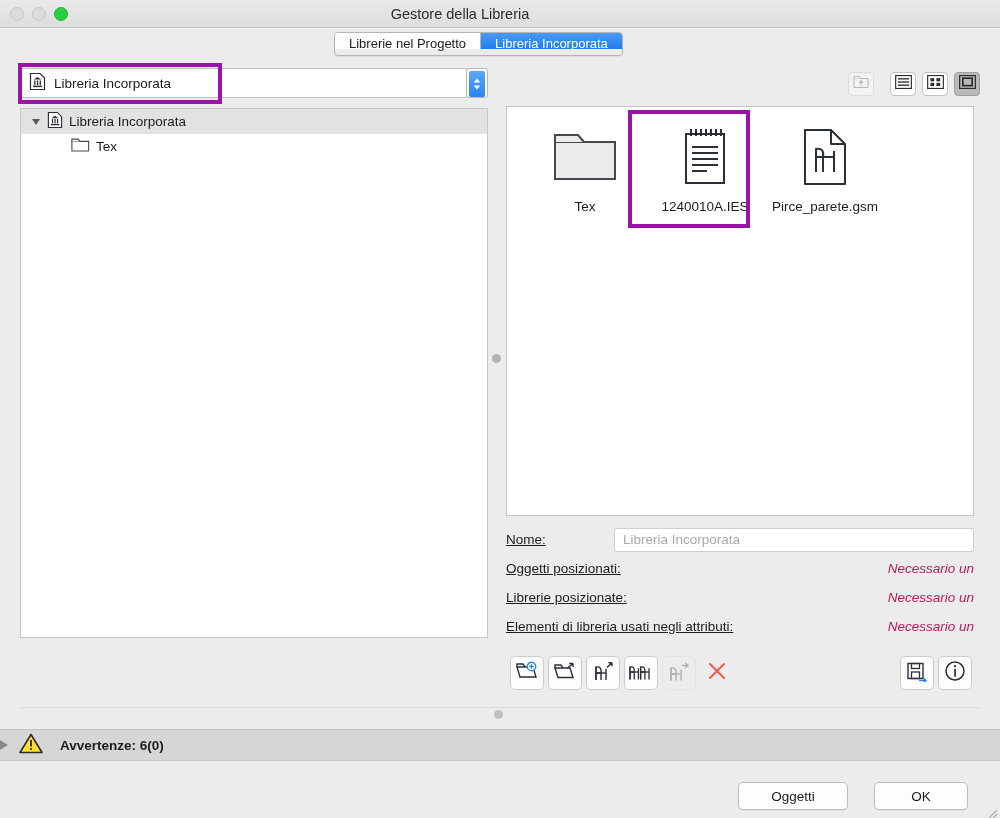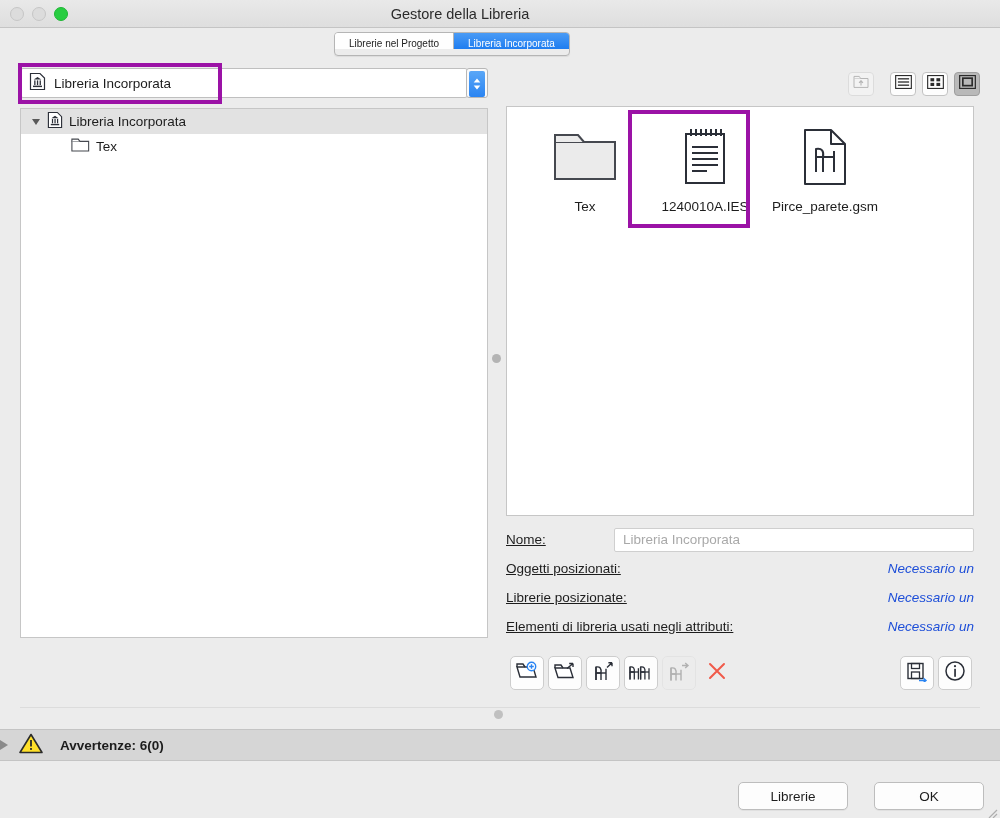--- a/index.html
+++ b/index.html
@@ -39,21 +39,21 @@
     position: absolute; left: 0; top: 29px; width: 1000px; height: 32px;
   }
   .segmented {
     position: absolute; left: 334px; top: 3px;
     display: flex; height: 24px;
     border: 1px solid #b5b5b5; border-radius: 4px; overflow: hidden;
     box-shadow: 0 1px 1px rgba(0,0,0,0.07);
   }
   .seg-tab {
     padding: 0 14px; height: 16px; line-height: 22px;
-    font-size: 10px; color: #1d1d1d; background: #fefefe;
+    font-size: 13px; color: #1d1d1d; background: #fefefe;
     border-right: 1px solid #b5b5b5; cursor: default; white-space: nowrap;
   }
   .seg-tab:last-child { border-right: none; }
   .seg-tab.active {
     background: linear-gradient(#4a9bf5, #1f7df0);
     color: #fff;
   }
 
   
   .combo-wrap {
@@ -151,21 +151,21 @@
     display: flex; align-items: center; height: 29px; font-size: 13.5px; color: #1d1d1d;
   }
   .detail-label { width: 108px; flex: none; text-decoration: underline; }
   .detail-label.wide { width: 320px; }
   .name-input {
     flex: 1; height: 24px; background: #fff; border: 1px solid #cfcfcf;
     border-radius: 2px; display: flex; align-items: center; padding-left: 8px;
     font-size: 13.5px; color: #a9a9a9;
   }
   .detail-value {
-    margin-left: auto; font-style: italic; font-size: 13.5px; color: #1d4ed8;
+    margin-left: auto; font-style: italic; font-size: 13.5px; color: #be185d;
   }
 
   
   .toolbar { position: absolute; left: 506px; top: 656px; width: 468px; height: 34px; }
   .tb-group { position: absolute; display: flex; gap: 4px; }
   .tb-left { left: 4px; top: 0; }
   .tb-right { right: 2px; top: 0; }
   .tbtn {
     width: 34px; height: 34px; border-radius: 5px;
     background: #fdfdfd; border: 1px solid #cdcdcd;
@@ -189,21 +189,21 @@
 
   
   .footer { position: absolute; left: 0; top: 762px; width: 1000px; height: 56px; background: #ececec; }
   .btn {
     height: 28px; border-radius: 5px; background: #fdfdfd;
     border: 1px solid #bdbdbd; display: flex; align-items: center; justify-content: center;
     font-size: 13.5px; color: #1d1d1d; box-shadow: 0 1px 0 rgba(0,0,0,0.05);
   }
   #reload-btn { position: absolute; left: 10px; top: 20px; width: 186px; gap: 7px; padding-right: 6px; }
   #cancel-btn { position: absolute; left: 738px; top: 20px; width: 110px; }
-  #ok-btn     { position: absolute; left: 874px; top: 20px; width: 110px; }
+  #ok-btn     { position: absolute; left: 874px; top: 20px; width: 94px; }
   .resize-grip { position: absolute; right: 2px; bottom: 1px; width: 12px; height: 12px; }
 </style>
 </head>
 <body>
 
 <div id="app">
 
   <div class="titlebar">
     <div class="traffic">
       <div class="light close"></div>
@@ -517,21 +517,21 @@
       <svg width="26" height="23" viewBox="0 0 26 23">
         <path d="M13 2.5 L24 20.5 H2 Z" fill="#ffe02a" stroke="#2b2b2b" stroke-width="1.6" stroke-linejoin="round"></path>
         <rect x="12.1" y="8" width="1.8" height="6.5" fill="#2b2b2b"></rect>
         <rect x="12.1" y="16" width="1.8" height="1.9" fill="#2b2b2b"></rect>
       </svg>
     </span>
     <span class="warn-text">Avvertenze: 6(0)</span>
   </div>
 
   <div class="footer">
-    <div class="btn" id="cancel-btn">Librerie</div>
+    <div class="btn" id="cancel-btn">Oggetti</div>
     <div class="btn" id="ok-btn">OK</div>
     <span class="resize-grip">
       <svg width="12" height="12" viewBox="0 0 12 12">
         <path d="M11 3 L3 11 M11 7 L7 11" stroke="#aeaeae" stroke-width="1.2"></path>
       </svg>
     </span>
   </div>
 
   <div class="hl-purple" id="hl-combo"></div>
   <div class="hl-purple" id="hl-file"></div>

